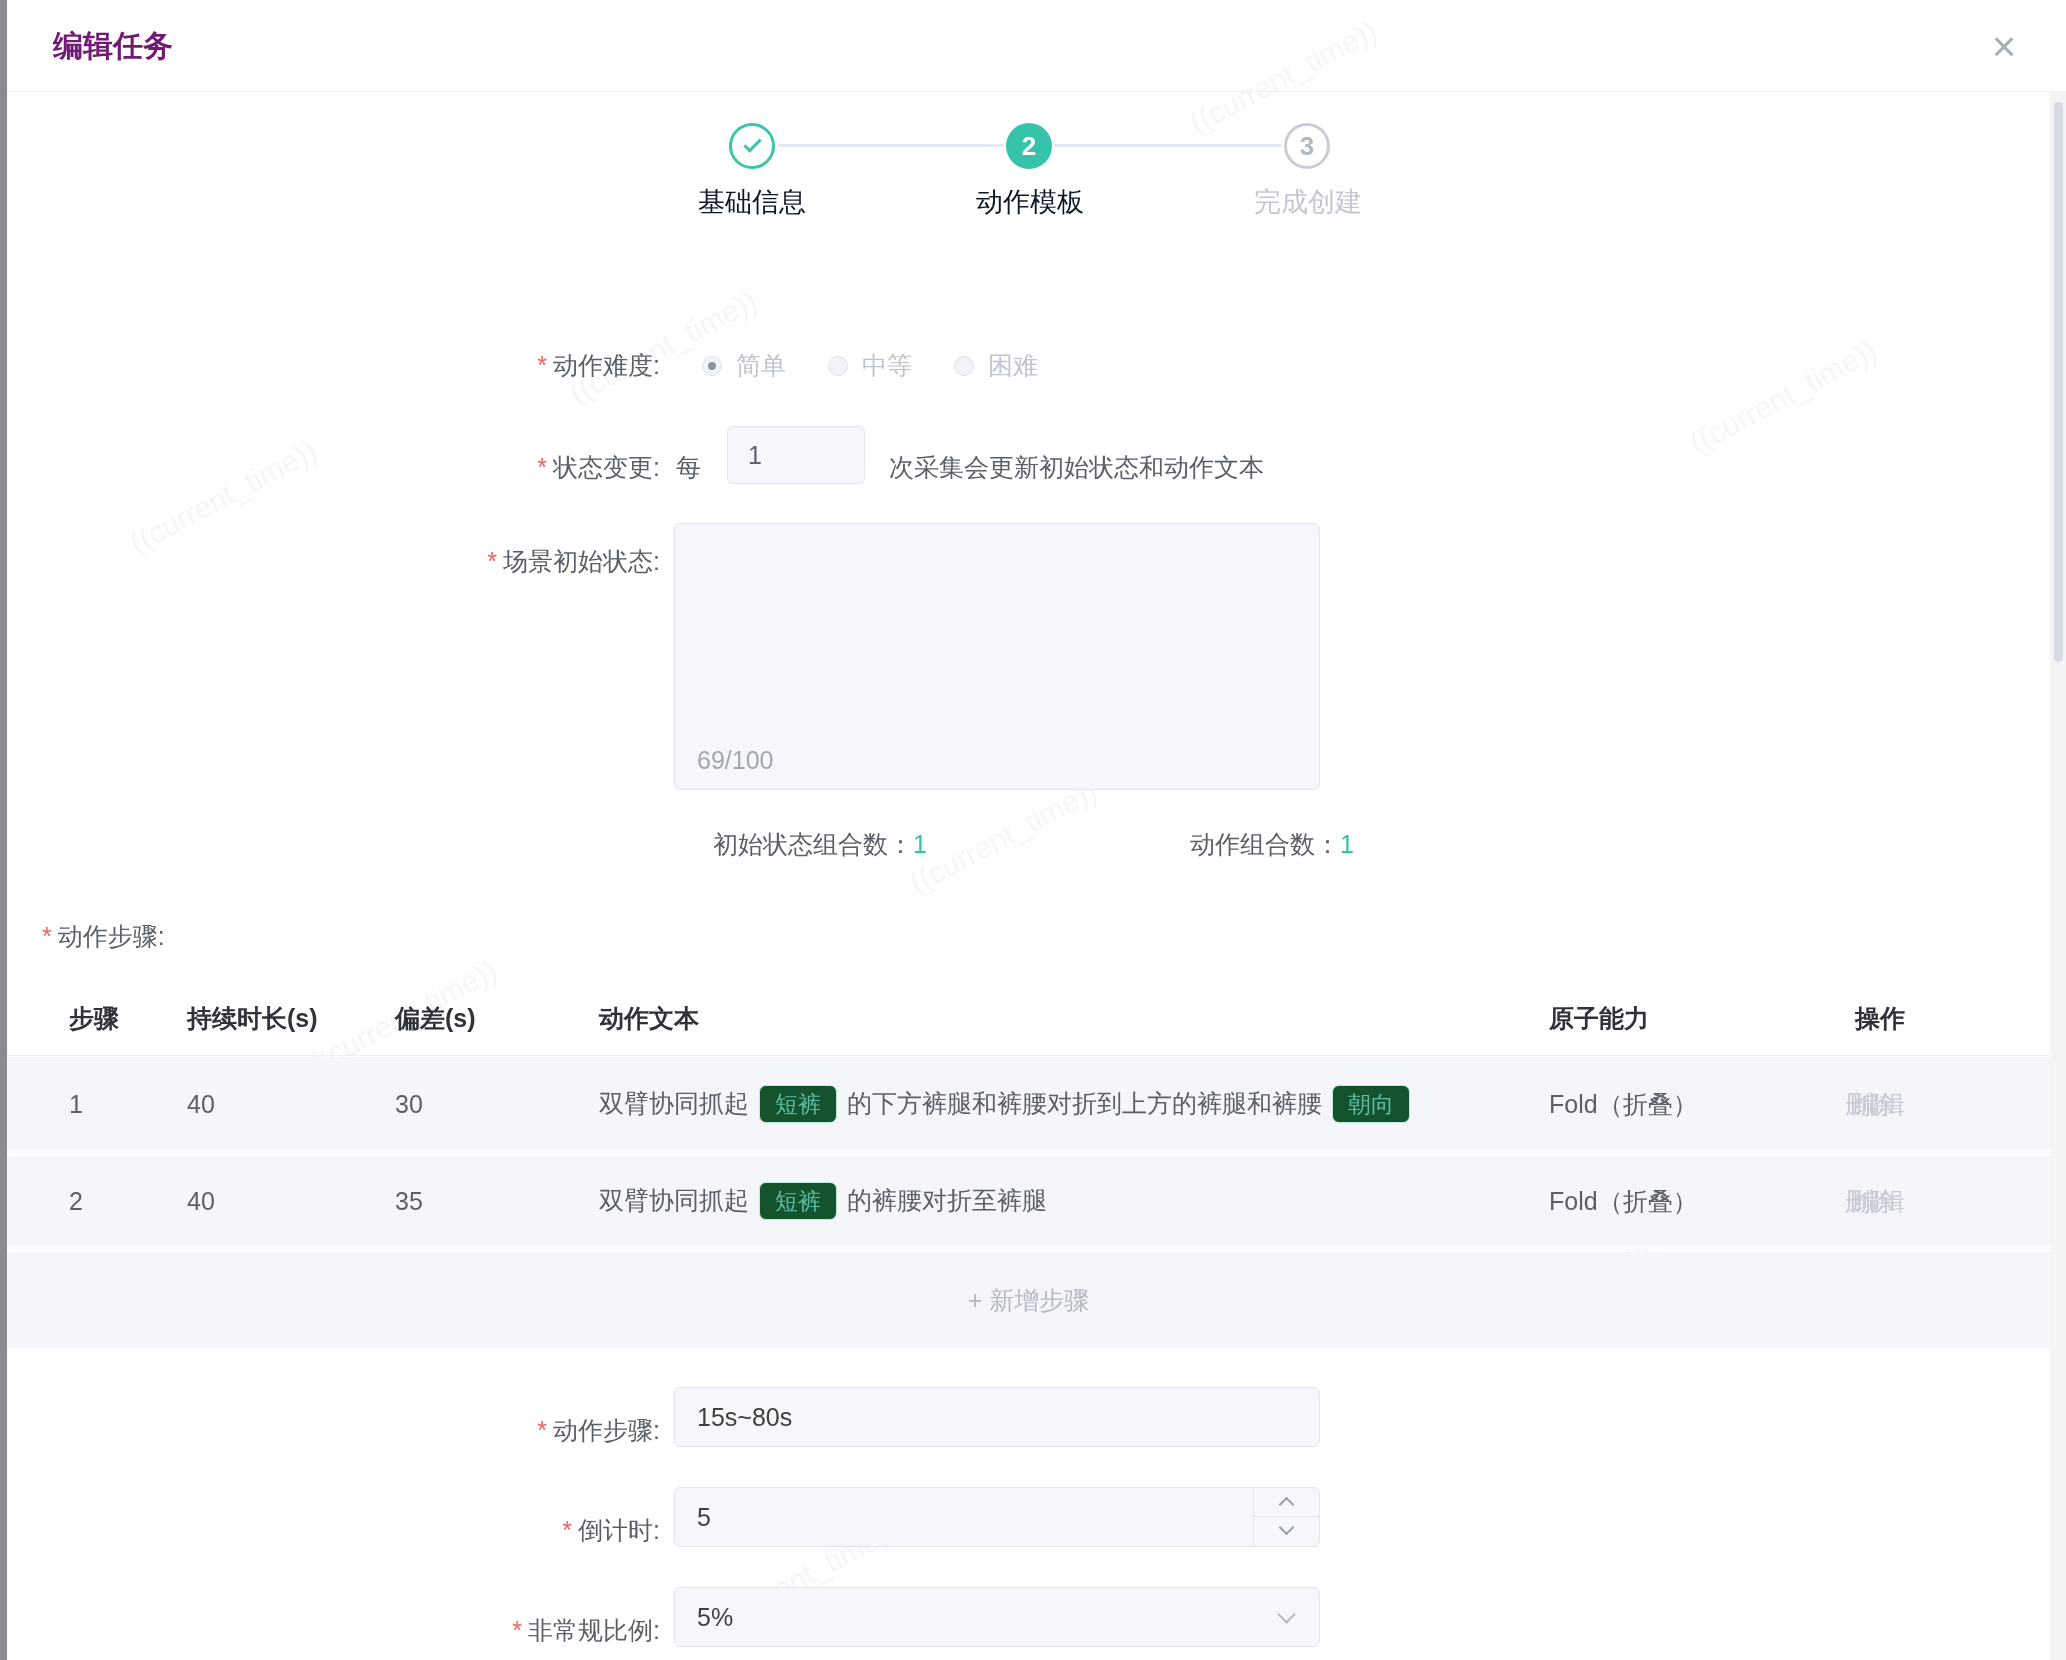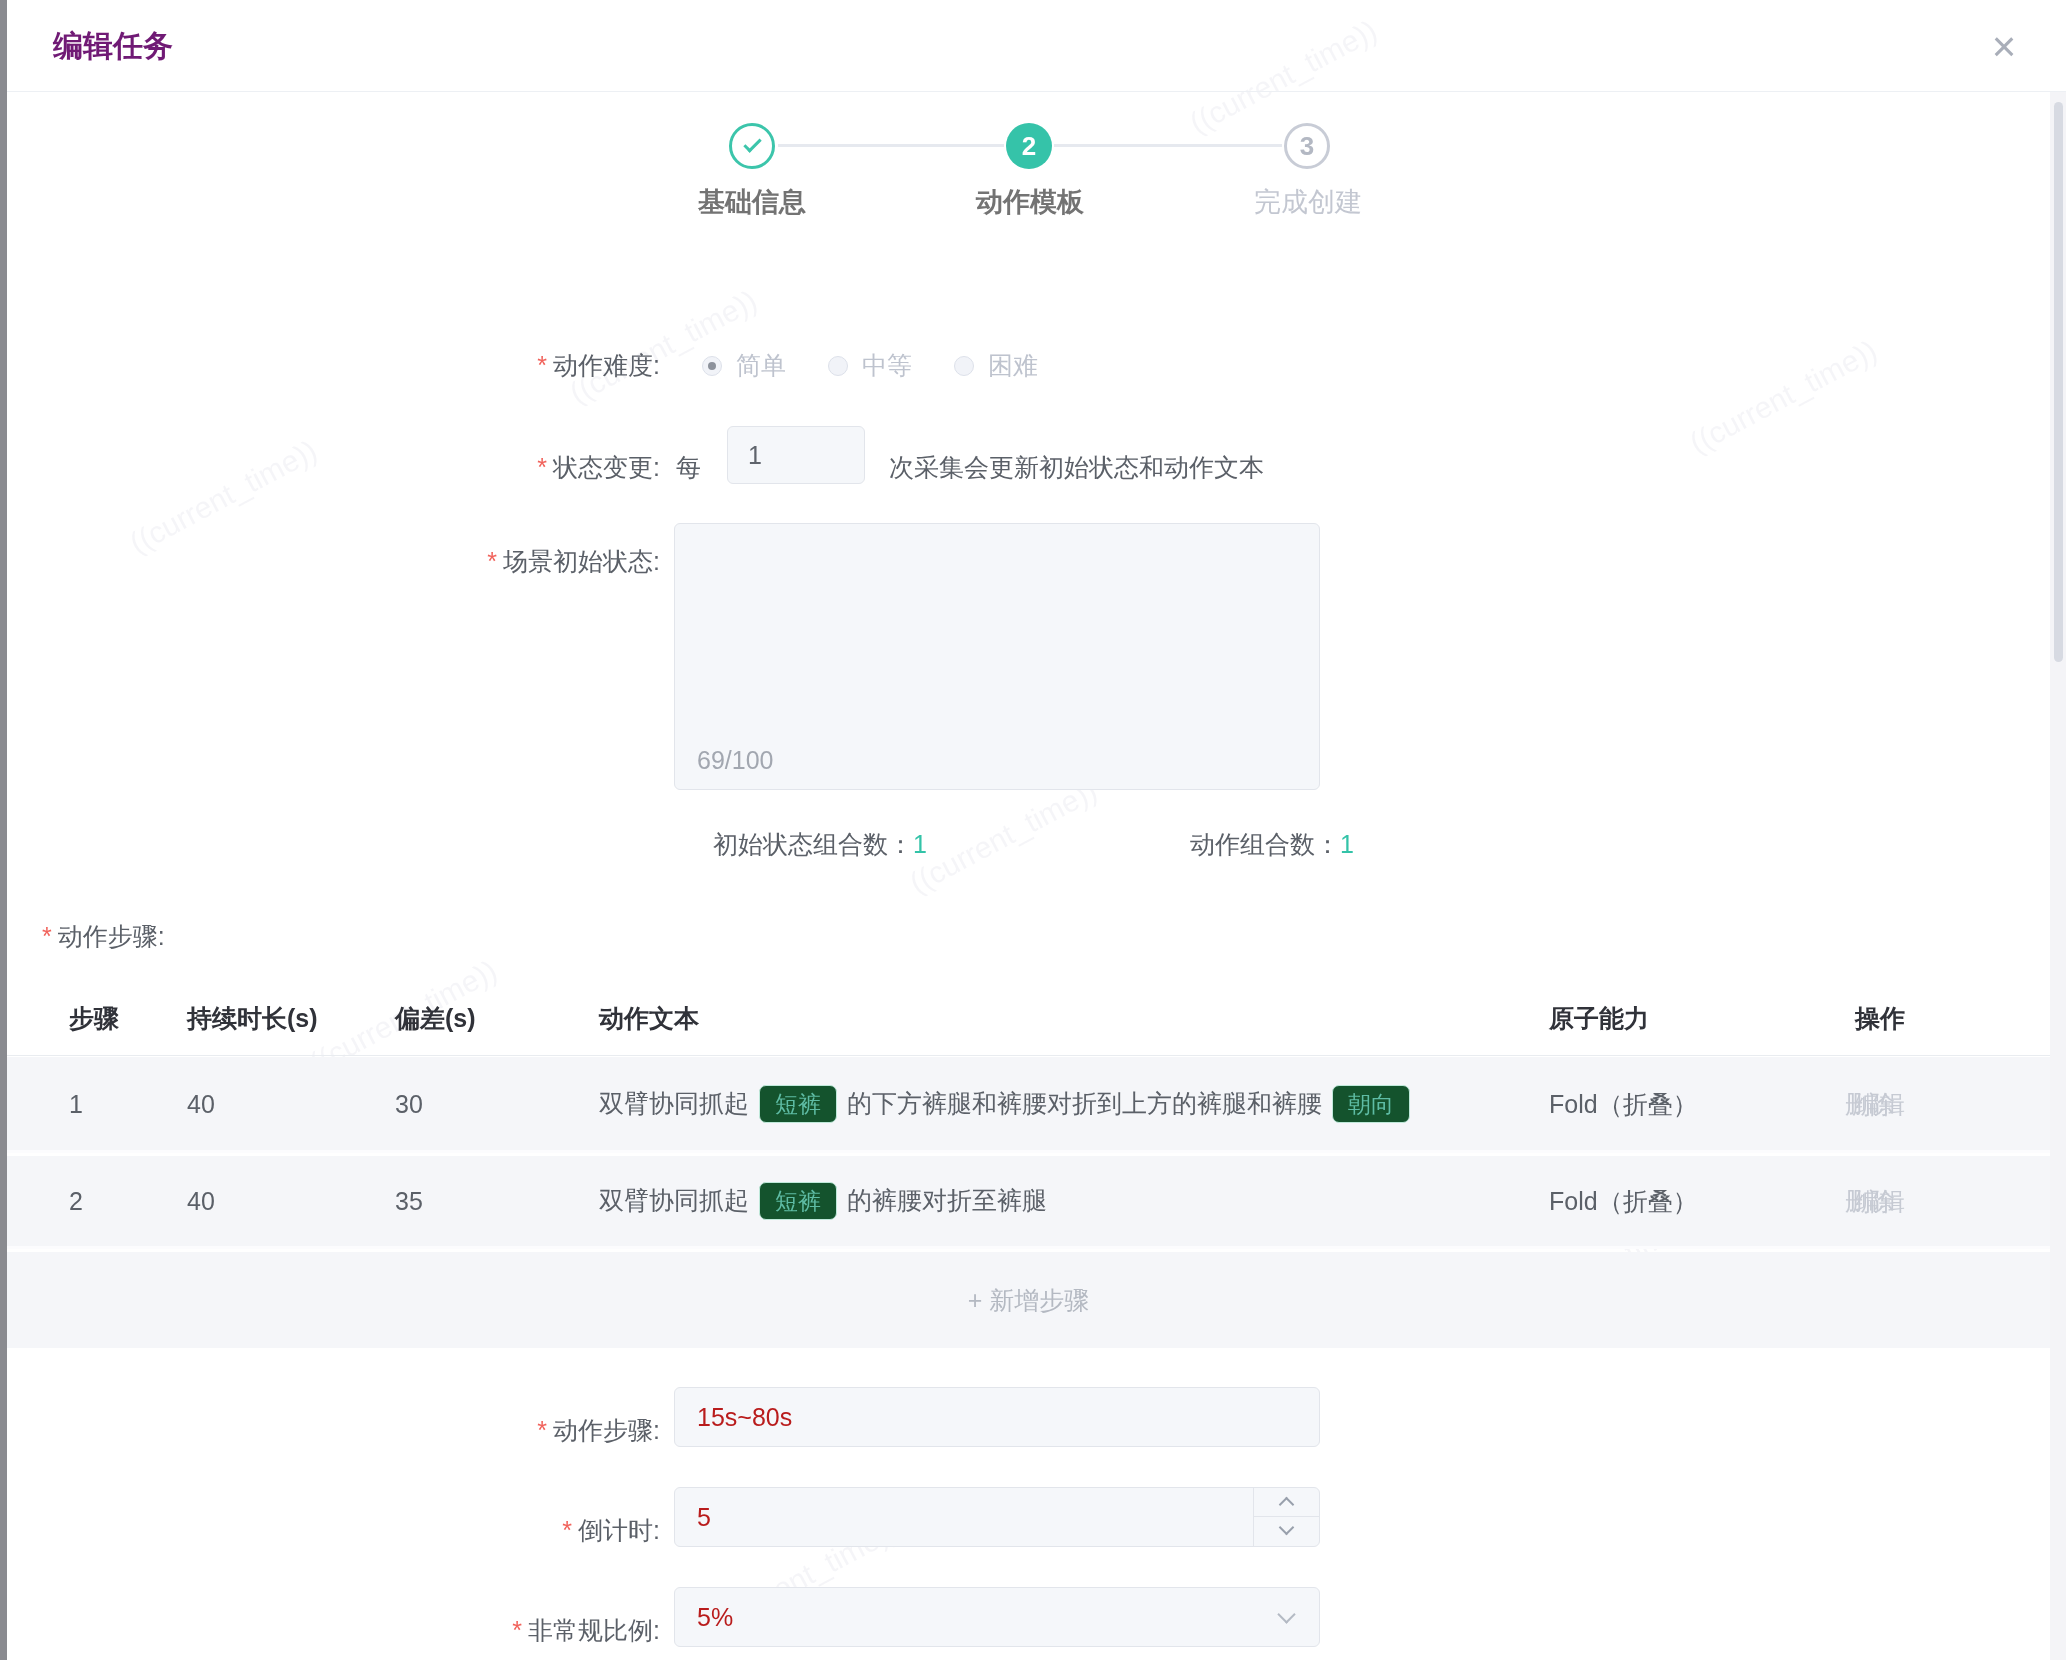--- a/index.html
+++ b/index.html
@@ -25,21 +25,21 @@
   
   .circle { position:absolute; top:123px; width:46px; height:46px; border-radius:50%; }
   .c-done   { left:729px; background:#fff; border:3px solid #3cc5ab; }
   .c-active { left:1006px; background:#35c3a9; color:#fff; text-align:center; line-height:46px; font-size:26px; font-weight:700; }
   .c-wait   { left:1284px; background:#fff; border:3px solid #c8ccd6; color:#b3b8c3; text-align:center; line-height:40px; font-size:26px; font-weight:700; }
   .check { position:absolute; left:12px; top:13px; width:17px; height:9px;
            border-left:3px solid #3cc5ab; border-bottom:3px solid #3cc5ab; transform:rotate(-45deg); }
   .conn { position:absolute; top:144px; height:3px; background:#e6e9ef; }
   .conn1 { left:778px; width:226px; }
   .conn2 { left:1054px; width:228px; }
-  .s-label { position:absolute; top:184px; width:240px; text-align:center; font-size:27px; font-weight:700; color:#737373; }
+  .s-label { position:absolute; top:184px; width:240px; text-align:center; font-size:27px; font-weight:400; color:#0f172a; }
   .sl1 { left:632px; } .sl2 { left:910px; } .sl3 { left:1188px; color:#c3c7d1; font-weight:400; }
 
   
   .frow { position:absolute; left:0; right:0; display:flex; align-items:flex-end; }
   .flabel { width:660px; text-align:right; font-size:25px; color:#5b6068; flex:none; }
   .star { color:#f1635c; margin-right:6px; font-size:25px; }
 
   .row-diff { top:322px; height:60px; }
   .radio-g { display:flex; align-items:center; margin-left:42px; }
   .radio-g:first-of-type { margin-left:16px; }
@@ -78,21 +78,21 @@
   .cx1 { left:62px; } .cx2 { left:180px; } .cx3 { left:388px; } .cx4 { left:592px; } .cx5 { left:1542px; }
   .cx6a { left:1848px; color:#c6cad3; cursor:pointer; } .cx6b { left:1838px; color:#c6cad3; cursor:pointer; }
   .tag { display:inline-block; margin:0 10px; padding:3px 15px; border-radius:7px; background:#14532d;
          border:1px solid #bfe9da; color:#5ebca4; font-size:23px; line-height:30px; }
 
   
   .row-dur { top:1387px; height:60px; }
   .row-cd  { top:1487px; height:60px; }
   .row-ratio { top:1587px; height:60px; }
   .big-input { position:relative; margin-left:14px; width:646px; height:60px; background:#f5f7fa;
-               border:1px solid #e2e5eb; border-radius:6px; font-size:25px; color:#b91c1c;
+               border:1px solid #e2e5eb; border-radius:6px; font-size:25px; color:#404040;
                line-height:58px; padding-left:22px; }
   .spin { position:absolute; right:0; top:0; width:66px; height:58px; border-left:1px solid #e2e5eb; }
   .spin-up, .spin-dn { position:absolute; left:0; width:66px; height:29px; cursor:pointer; }
   .spin-up { top:0; border-bottom:1px solid #e2e5eb; } .spin-dn { top:29px; }
   .ar { position:absolute; left:27px; width:11px; height:11px; border-left:2px solid #99a0ac; border-top:2px solid #99a0ac; }
   .ar-up { top:11px; transform:rotate(45deg); }
   .ar-dn { top:5px; transform:rotate(225deg); }
   .sel-ar { position:absolute; right:26px; top:20px; width:13px; height:13px;
             border-left:2px solid #b4bac4; border-top:2px solid #b4bac4; transform:rotate(225deg); }
 </style>

